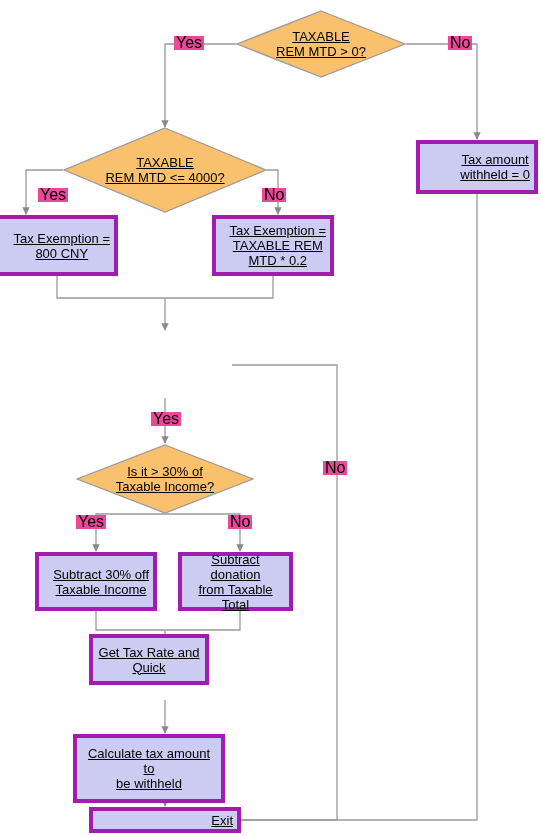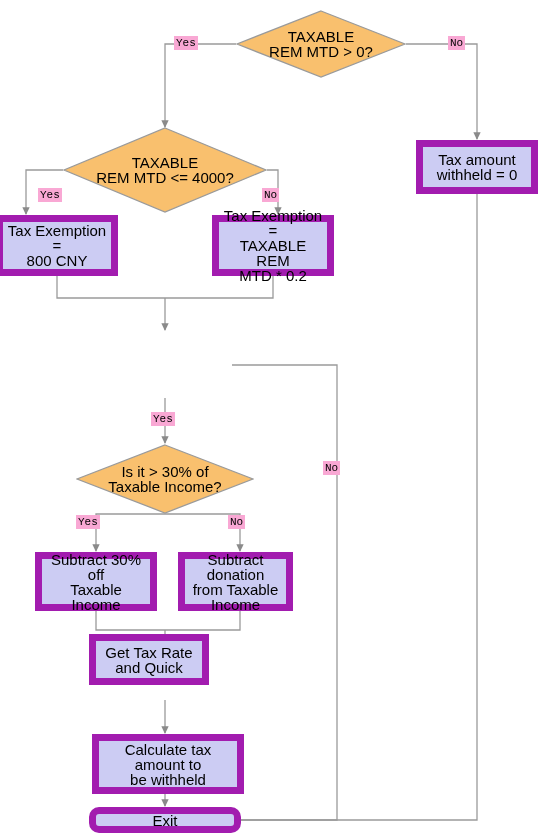--- a/index.html
+++ b/index.html
@@ -27,28 +27,30 @@
   }
 
   .node {
     position: absolute;
     box-sizing: border-box;
     display: flex;
     align-items: center;
     justify-content: center;
     text-align: center;
     color: #000000;
-    font-size: 15px;
+    font-size: 13px;
     line-height: 15px;
     z-index: 3;
+    text-decoration: underline;
   }
 
   .proc {
     background: #ccccf3;
-    border: 7px solid #a21caf;
+    border: 4px solid #a21caf;
+    justify-content: flex-end;
   }
   .proc .label {
     padding: 0 4px;
   }
 
   .dec {
     background: transparent;
     border: 0;
   }
   .dec .dshape {
@@ -60,25 +62,25 @@
     z-index: 1;
   }
   .dec .label {
     position: relative;
     z-index: 2;
     padding: 0 2px;
   }
 
   .edge-label {
     position: absolute;
-    font-family: Liberation Mono, monospace;
-    font-size: 11px;
+    font-family: Liberation Sans, sans-serif;
+    font-size: 16px;
     line-height: 14px;
     color: #000000;
-    background: #f9a8d4;
+    background: #ec4899;
     padding: 0 2px;
     white-space: nowrap;
     z-index: 4;
   }
 </style>
 </head>
 <body>
 
 <div id="canvas">
 
@@ -180,38 +182,38 @@
     <div class="label">
       <div>Subtract 30% off</div>
       <div>Taxable Income</div>
     </div>
   </div>
 
   <div class="node proc" style="left:178px; top:552px; width:115px; height:59px;">
     <div class="label">
       <div>Subtract donation</div>
       <div>from Taxable</div>
-      <div>Income</div>
+      <div>Total</div>
     </div>
   </div>
 
   <div class="node proc" style="left:89px; top:634px; width:120px; height:51px;">
     <div class="label">
       <div>Get Tax Rate and Quick</div>
     </div>
   </div>
 
-  <div class="node proc" style="left:92px; top:734px; width:152px; height:60px;">
+  <div class="node proc" style="left:73px; top:734px; width:152px; height:69px;">
     <div class="label">
       <div>Calculate tax amount to</div>
       <div>be withheld</div>
     </div>
   </div>
 
-  <div class="node proc" style="left:89px; top:807px; width:152px; height:26px;border-radius:10px;">
+  <div class="node proc" style="left:89px; top:807px; width:152px; height:26px;">
     <div class="label">
       <div>Exit</div>
     </div>
   </div>
 
   <div class="edge-label" style="left:174px; top:36px;">Yes</div>
   <div class="edge-label" style="left:448px; top:36px;">No</div>
 
   <div class="edge-label" style="left:38px; top:188px;">Yes</div>
   <div class="edge-label" style="left:262px; top:188px;">No</div>

